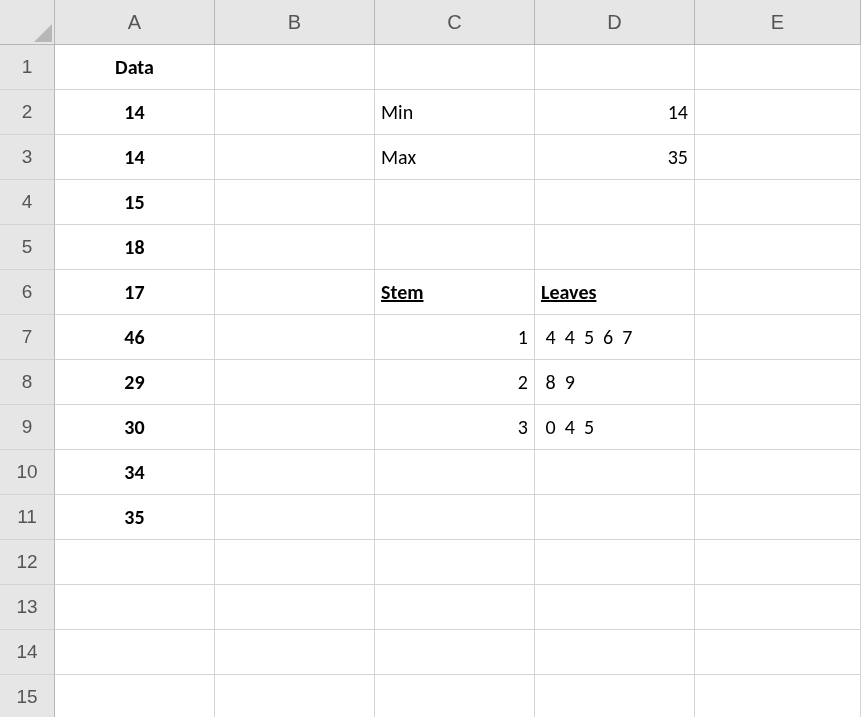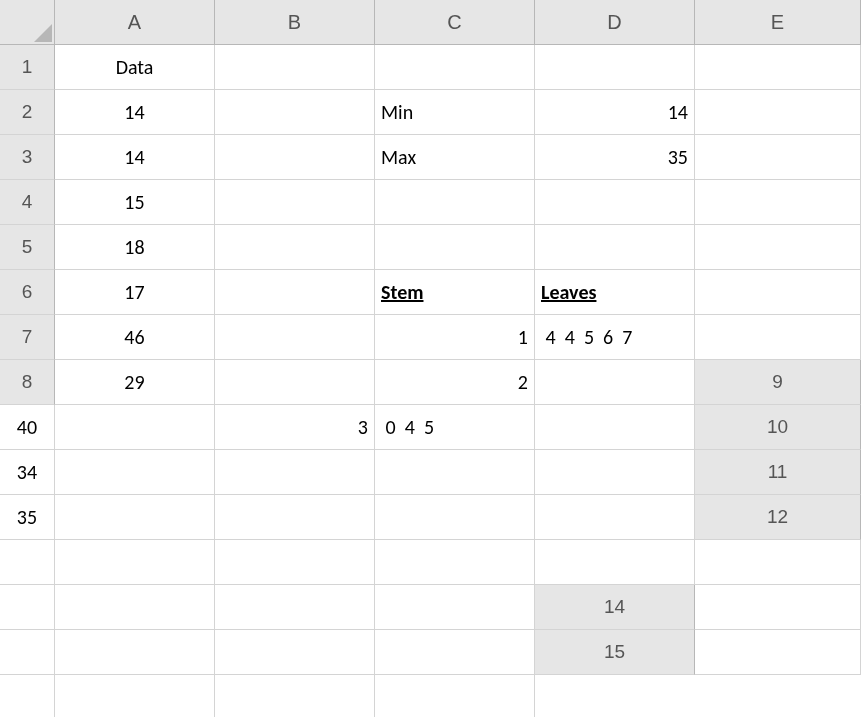--- a/index.html
+++ b/index.html
@@ -52,21 +52,21 @@
     }
     .cell {
       border-right: 1px solid #d4d4d4;
       border-bottom: 1px solid #d4d4d4;
       display: flex;
       align-items: center;
       padding: 0 6px;
       white-space: pre;
       overflow: hidden;
     }
-    .cell.center { justify-content: center; }
+    .cell.center { justify-content: center; font-weight: bold; }
     .cell.left   { justify-content: flex-start; text-align: center; }
     .cell.right  { justify-content: flex-end; }
     .cell.bold   { font-weight: bold; text-decoration: underline; }
   </style>
 </head>
 <body>
 
 <div class="sheet">
 
   <div class="corner">
@@ -126,24 +126,25 @@
   <div class="cell center">46</div>
   <div class="cell"></div>
   <div class="cell right">1</div>
   <div class="cell left"> 4  4  5  6  7</div>
   <div class="cell"></div>
 
   <div class="row-header">8</div>
   <div class="cell center">29</div>
   <div class="cell"></div>
   <div class="cell right">2</div>
+  <div class="cell left"> 8  9</div>
   <div class="cell"></div>
 
   <div class="row-header">9</div>
-  <div class="cell center">40</div>
+  <div class="cell center">30</div>
   <div class="cell"></div>
   <div class="cell right">3</div>
   <div class="cell left"> 0  4  5</div>
   <div class="cell"></div>
 
   <div class="row-header">10</div>
   <div class="cell center">34</div>
   <div class="cell"></div>
   <div class="cell"></div>
   <div class="cell"></div>
@@ -156,20 +157,21 @@
   <div class="cell"></div>
   <div class="cell"></div>
 
   <div class="row-header">12</div>
   <div class="cell"></div>
   <div class="cell"></div>
   <div class="cell"></div>
   <div class="cell"></div>
   <div class="cell"></div>
 
+  <div class="row-header">13</div>
   <div class="cell"></div>
   <div class="cell"></div>
   <div class="cell"></div>
   <div class="cell"></div>
   <div class="cell"></div>
 
   <div class="row-header">14</div>
   <div class="cell"></div>
   <div class="cell"></div>
   <div class="cell"></div>

